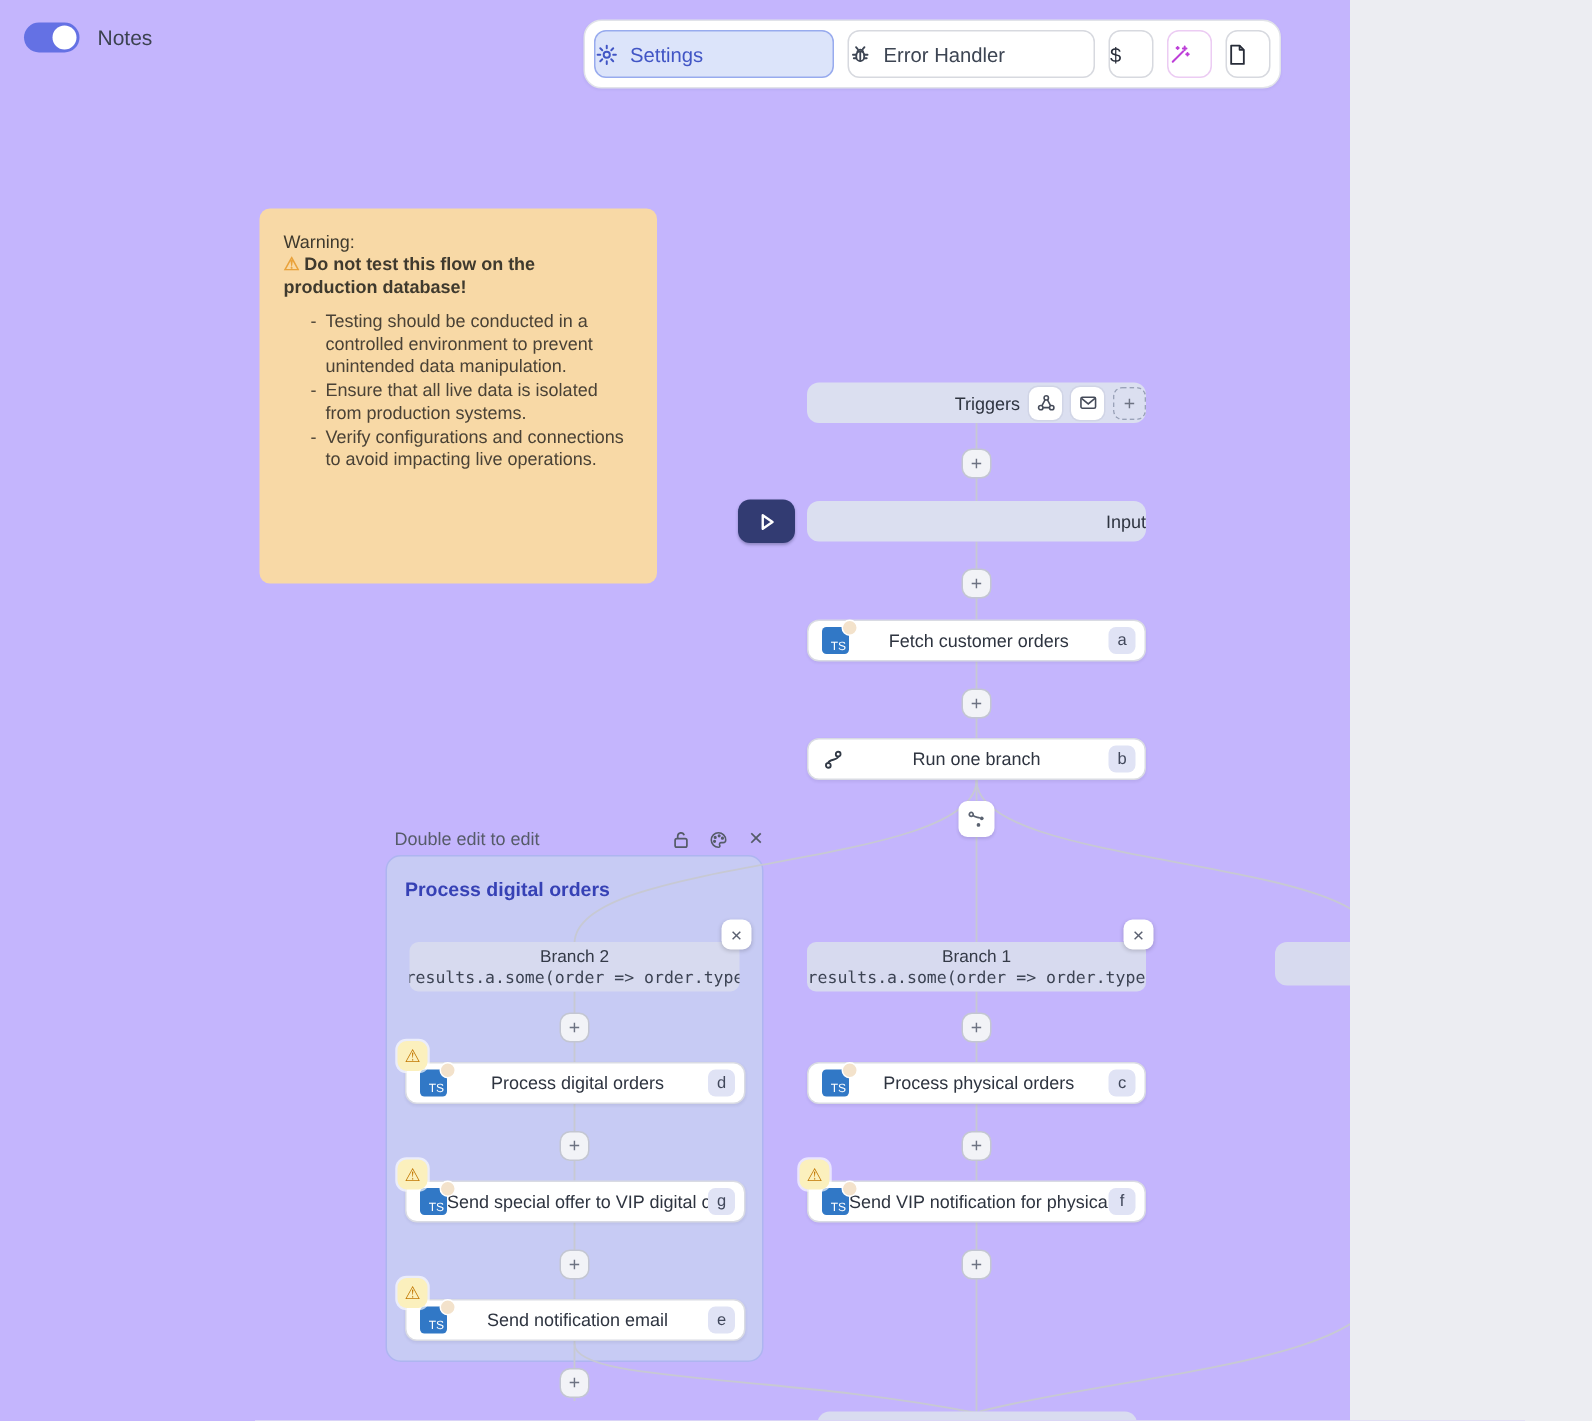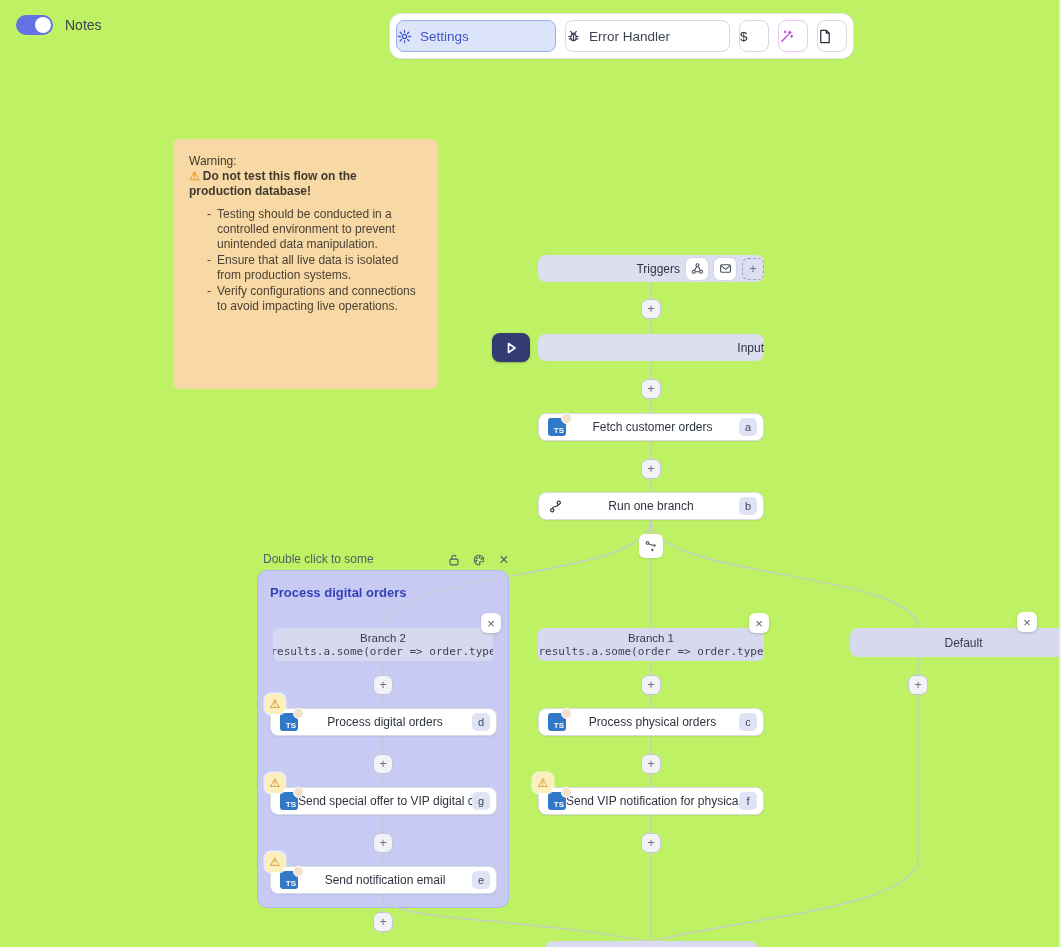--- a/index.html
+++ b/index.html
@@ -1,16 +1,16 @@
 <!DOCTYPE html>
 <html><head>
 <meta charset="utf-8">
 <style>
   html,body{margin:0;padding:0;background:#ecedf2;}
-  .canvas{position:relative;width:1059px;height:947px;background:#bef264;
+  .canvas{position:relative;width:900px;height:947px;background:#c4b5fd;
     font-family:"Liberation Sans",sans-serif;overflow:hidden;color:#2e3440;}
 
   
   .notes-wrap{position:absolute;left:16px;top:15px;display:flex;align-items:center;gap:12px;z-index:6;}
   .toggle{position:relative;width:37px;height:20px;border-radius:11px;background:#6471e4;cursor:pointer;}
   .toggle .knob{position:absolute;right:2px;top:2px;width:16px;height:16px;border-radius:50%;background:#fff;}
   .notes-label{font-size:14px;color:#3c4250;}
 
   .toolbar{position:absolute;left:389px;top:13px;display:flex;gap:9px;padding:6px;background:#fff;
     border:1px solid #e1e3e9;border-radius:12px;box-shadow:0 1px 2px rgba(25,30,60,.05);z-index:6;}
@@ -39,21 +39,21 @@
   .pill{position:absolute;background:#dbdff0;border-radius:8px;display:flex;align-items:center;
     justify-content:flex-end;font-size:12px;color:#2e3440;z-index:3;}
   .card{position:absolute;height:28px;background:#fff;border:1px solid #d9dbe3;border-radius:8px;
     display:flex;align-items:center;padding:0 6px 0 9px;z-index:3;box-sizing:border-box;
     box-shadow:0 1px 2px rgba(30,35,60,.07);cursor:pointer;}
   .card-title{flex:1;text-align:center;font-size:12px;color:#2e3440;white-space:nowrap;overflow:hidden;}
   .letter-badge{width:18px;height:18px;border-radius:5px;background:#e0e3f5;color:#40475a;font-size:11px;
     display:flex;align-items:center;justify-content:center;flex:0 0 auto;}
   .ts-icon{position:relative;width:18px;height:18px;border-radius:3px;background:#3178c6;flex:0 0 auto;
     display:flex;align-items:flex-end;justify-content:flex-end;}
-  .ts-icon .ts-label{color:#fff;font-size:8px;font-weight:bold;padding:0 2px 1px 0;line-height:8px;}
+  .ts-icon .ts-label{color:#fff;font-size:8px;font-weight:normal;padding:0 2px 1px 0;line-height:8px;}
   .bun-badge{position:absolute;top:-5px;right:-6px;width:11px;height:11px;border-radius:50%;
     background:#f3e2cb;border:1px solid #fff;box-sizing:border-box;}
   .branch-icon-left{flex:0 0 auto;color:#323a46;display:flex;}
   .warn-badge{position:absolute;width:20px;height:20px;border-radius:6px;background:#fbf0bd;color:#c27803;
     font-size:12px;display:flex;align-items:center;justify-content:center;z-index:4;
     box-shadow:0 0 0 1.5px rgba(255,255,255,.65);}
   .plus-btn{position:absolute;width:20px;height:20px;border:1px solid #c3c6d2;background:#f2f3f7;border-radius:7px;
     color:#6d7382;font-size:13px;line-height:18px;text-align:center;z-index:4;box-sizing:border-box;cursor:pointer;}
   .close-chip{position:absolute;width:20px;height:20px;background:#fff;border-radius:6px;
     box-shadow:0 1px 3px rgba(0,0,0,.18);color:#5a6070;font-size:13px;display:flex;align-items:center;
@@ -229,21 +229,21 @@
   <div class="hub">
     <svg width="14" height="14" viewBox="0 0 16 16" fill="none" stroke="currentColor" stroke-width="1.3">
         <circle cx="4" cy="4.5" r="1.5"></circle>
         <circle cx="12" cy="7.5" r="1.4" fill="currentColor" stroke="none"></circle>
         <circle cx="9.5" cy="12.5" r="1.4" fill="currentColor" stroke="none"></circle>
         <path d="M5.2 5.3C7 7 8.5 6.5 10.6 7.2"></path>
       </svg>
   </div>
 
   <div class="group-box"></div>
-  <div class="group-hint">Double click to some</div>
+  <div class="group-hint">Double edit to edit</div>
   <div class="group-ico" style="left:445px;">
     <svg width="14" height="14" viewBox="0 0 16 16" fill="none" stroke="currentColor" stroke-width="1.3">
         <rect x="3.5" y="7" width="9" height="6.5" rx="1.3"></rect>
         <path d="M5.5 7V5a2.5 2.5 0 0 1 4.9-.6"></path>
       </svg>
   </div>
   <div class="group-ico" style="left:470px;">
     <svg width="14" height="14" viewBox="0 0 16 16" fill="none" stroke="currentColor" stroke-width="1.2">
         <path d="M8 2.5a5.5 5.5 0 1 0 0 11c1 0 1.3-.8.9-1.5-.5-.9 0-2 1.1-2h1.5a2 2 0 0 0 2-2A5.5 5.5 0 0 0 8 2.5Z"></path>
         <circle cx="5.5" cy="6" r="0.6" fill="currentColor"></circle>

